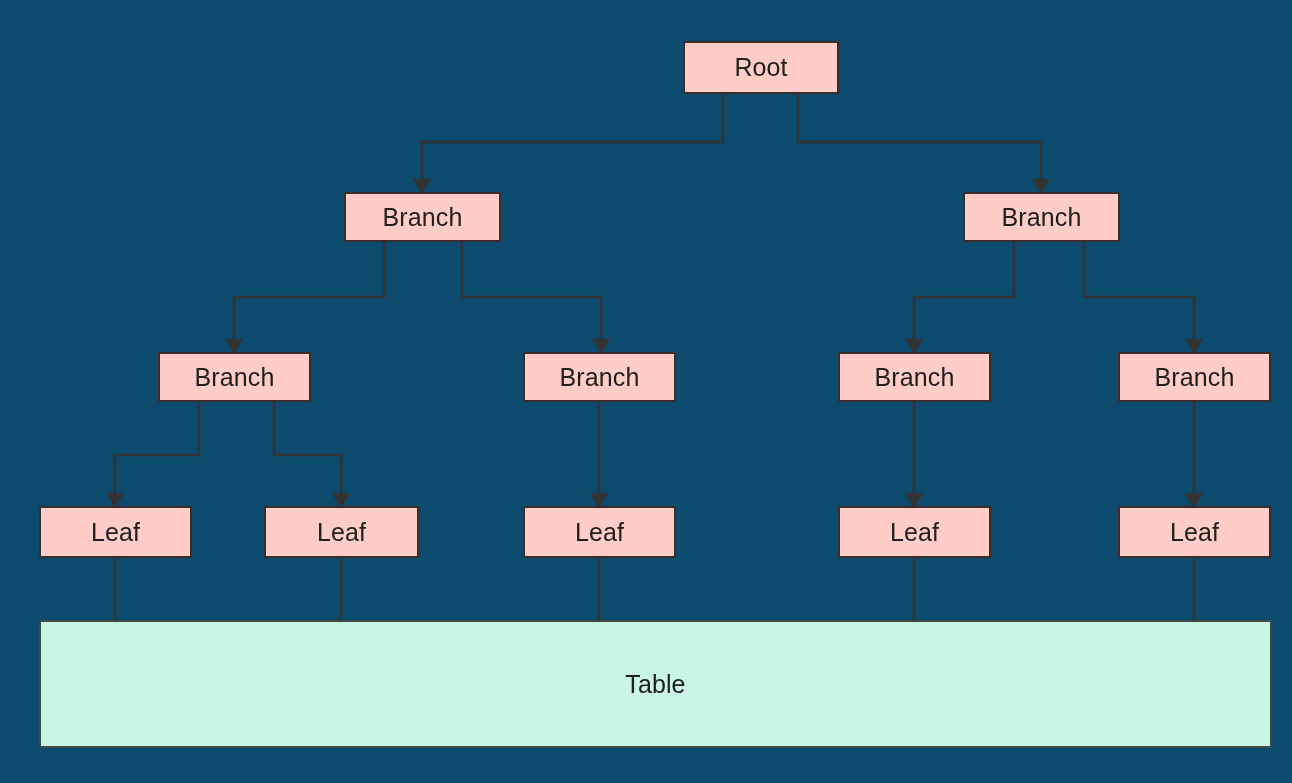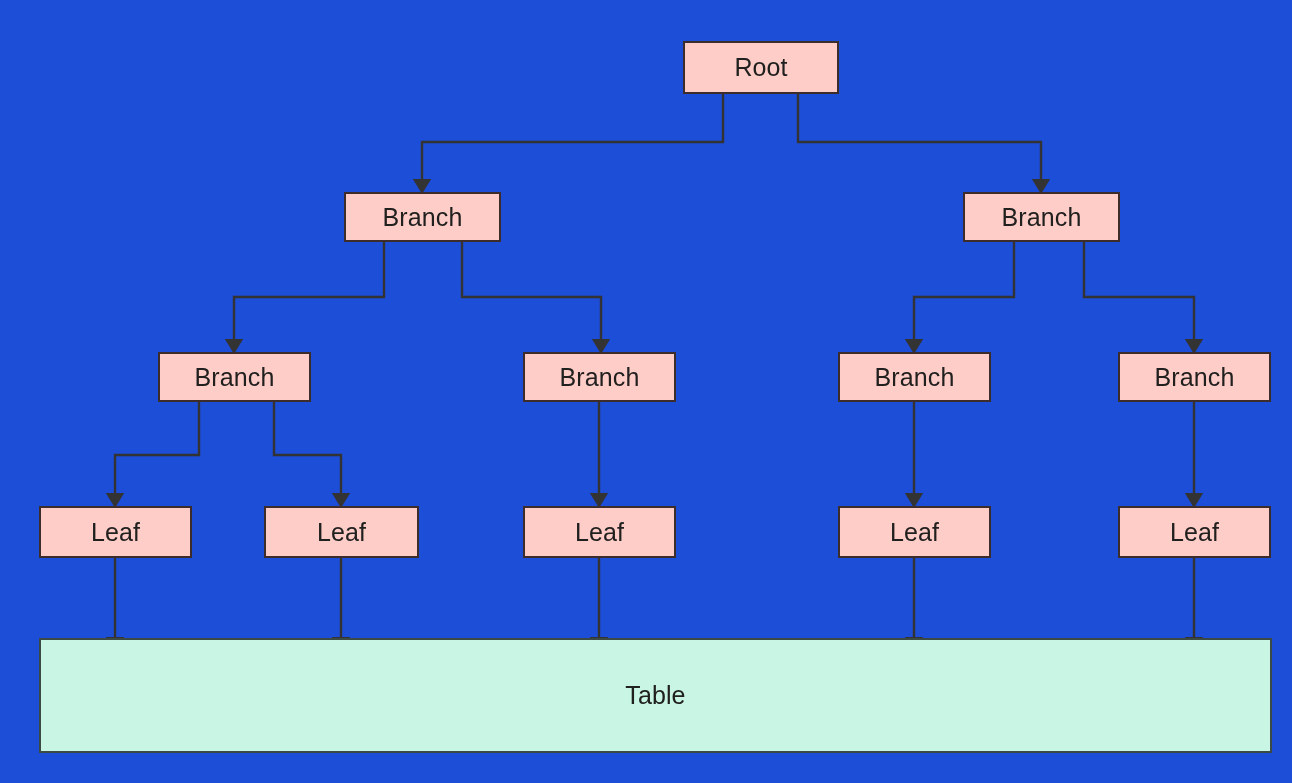--- a/index.html
+++ b/index.html
@@ -4,21 +4,21 @@
 <style>
   html, body {
     margin: 0;
     padding: 0;
     background: #ffffff;
   }
   #canvas {
     position: relative;
     width: 1292px;
     height: 783px;
-    background: #1d4ed8;
+    background: #0c4a6e;
     overflow: hidden;
     font-family: "Liberation Sans", sans-serif;
   }
   #edges {
     position: absolute;
     left: 0;
     top: 0;
     width: 1292px;
     height: 783px;
   }
@@ -108,18 +108,18 @@
       </div>
       <div class="node node-pink" style="left: 523px; top: 506px; width: 153px; height: 52px; font-size: 25px;">
         <span class="node-label">Leaf</span>
       </div>
       <div class="node node-pink" style="left: 838px; top: 506px; width: 153px; height: 52px; font-size: 25px;">
         <span class="node-label">Leaf</span>
       </div>
       <div class="node node-pink" style="left: 1118px; top: 506px; width: 153px; height: 52px; font-size: 25px;">
         <span class="node-label">Leaf</span>
       </div>
-      <div class="node node-green" style="left: 39px; top: 638px; width: 1233px; height: 115px; font-size: 25px;">
+      <div class="node node-green" style="left: 39px; top: 620px; width: 1233px; height: 128px; font-size: 25px;">
         <span class="node-label">Table</span>
       </div>
     </div>
 
 </div>
 
 </body></html>

